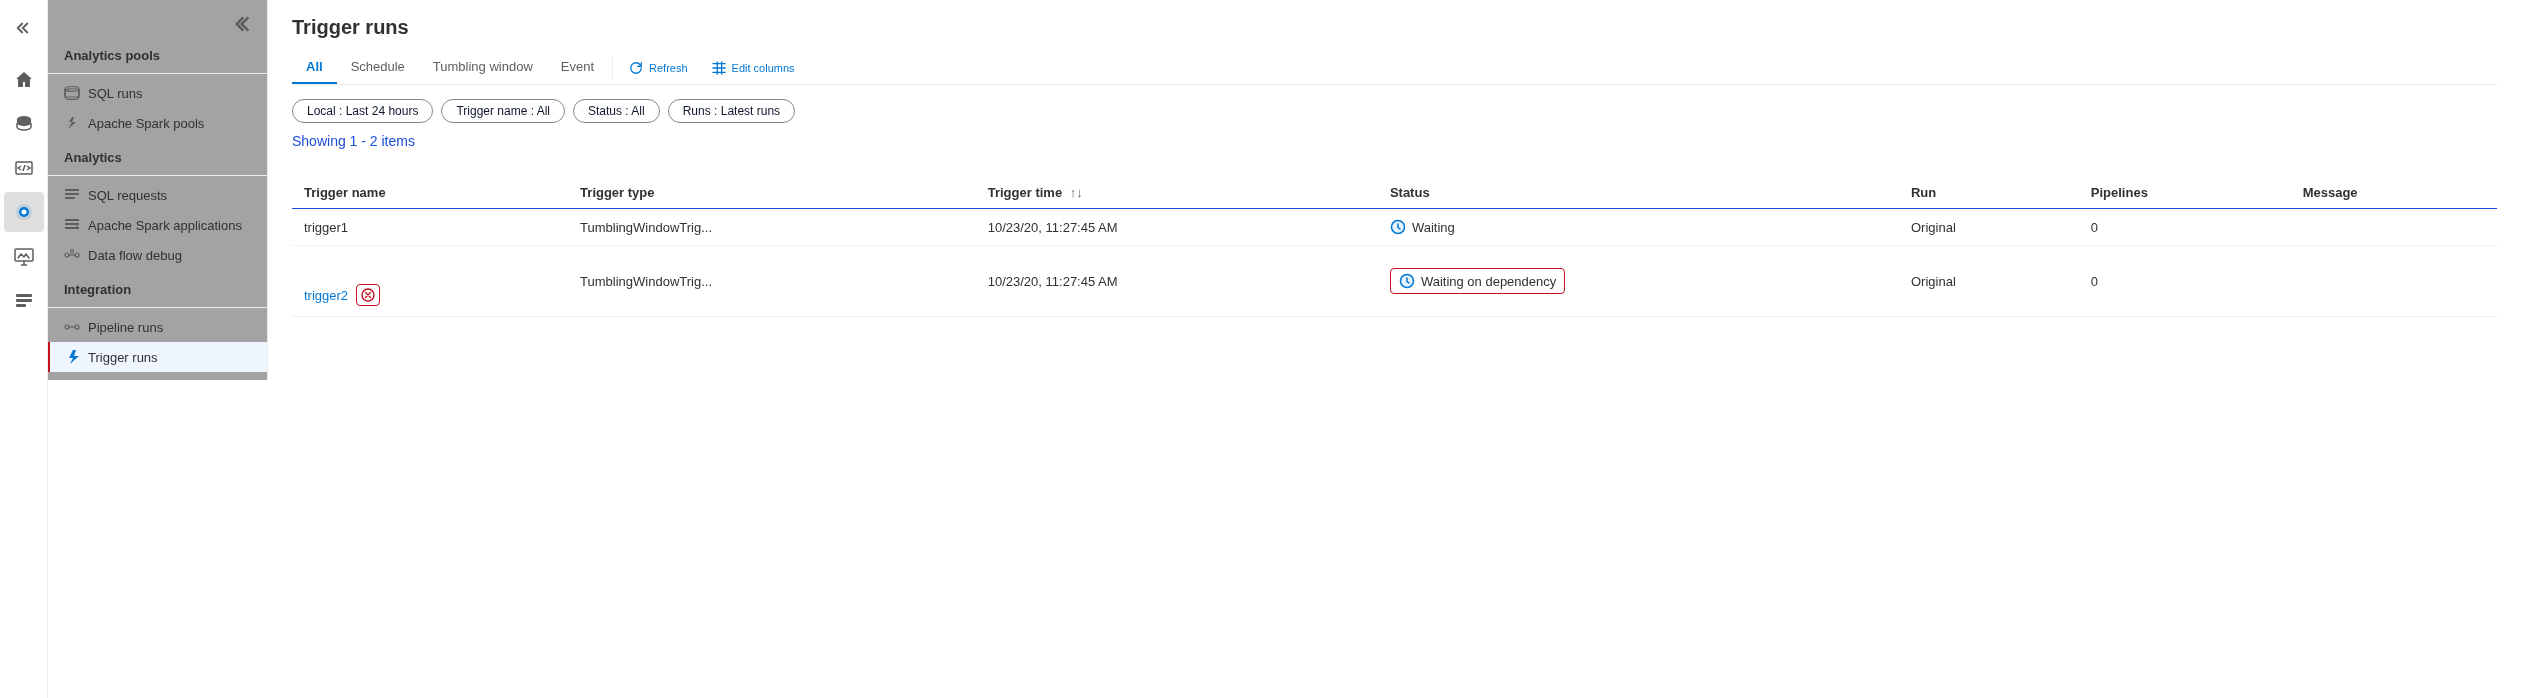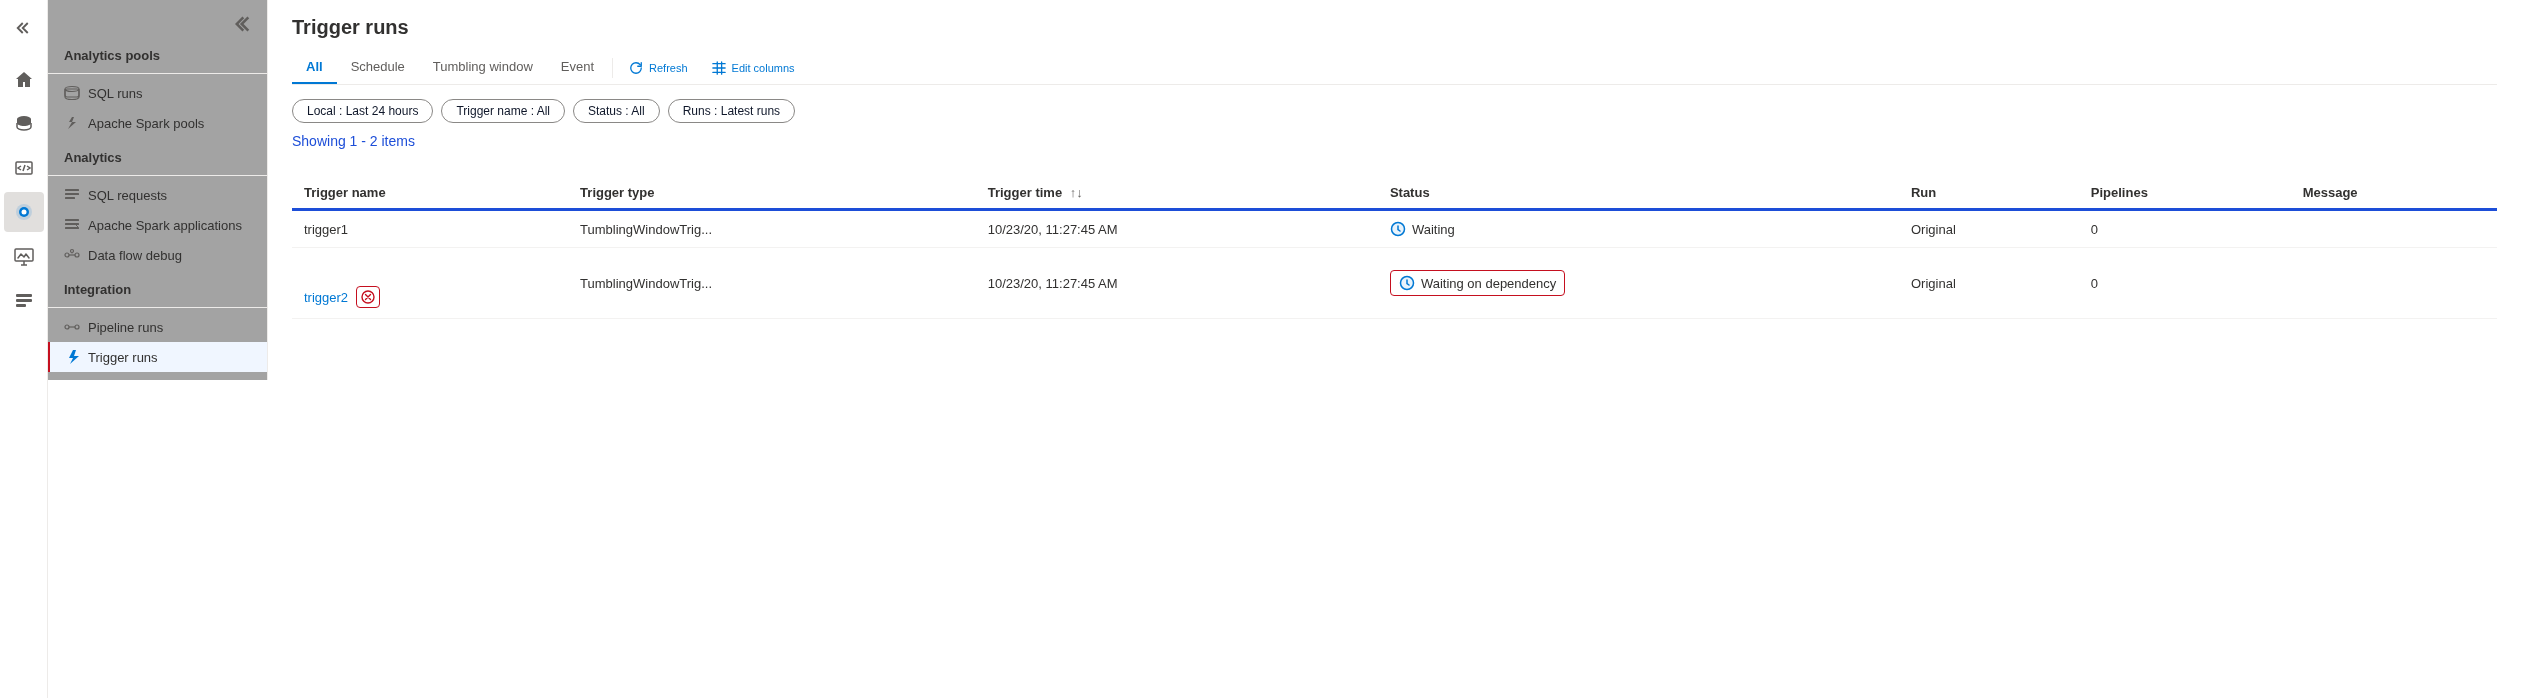--- a/index.html
+++ b/index.html
@@ -147,21 +147,21 @@
     }
 
     
     .table-container { overflow-x: auto; }
     table { width: 100%; border-collapse: collapse; font-size: 13px; }
     thead th {
       text-align: left;
       padding: 8px 12px;
       font-weight: 600;
       color: #323130;
-      border-bottom: 3px solid #1d4ed8;
+      border-bottom: 1px solid #1d4ed8;
       white-space: nowrap;
     }
     thead th .sort-icon { margin-left: 4px; color: #605e5c; }
     tbody tr { border-bottom: 1px solid #f3f2f1; }
     tbody td {
       padding: 10px 12px;
       color: #323130;
       vertical-align: middle;
       white-space: nowrap;
     }

